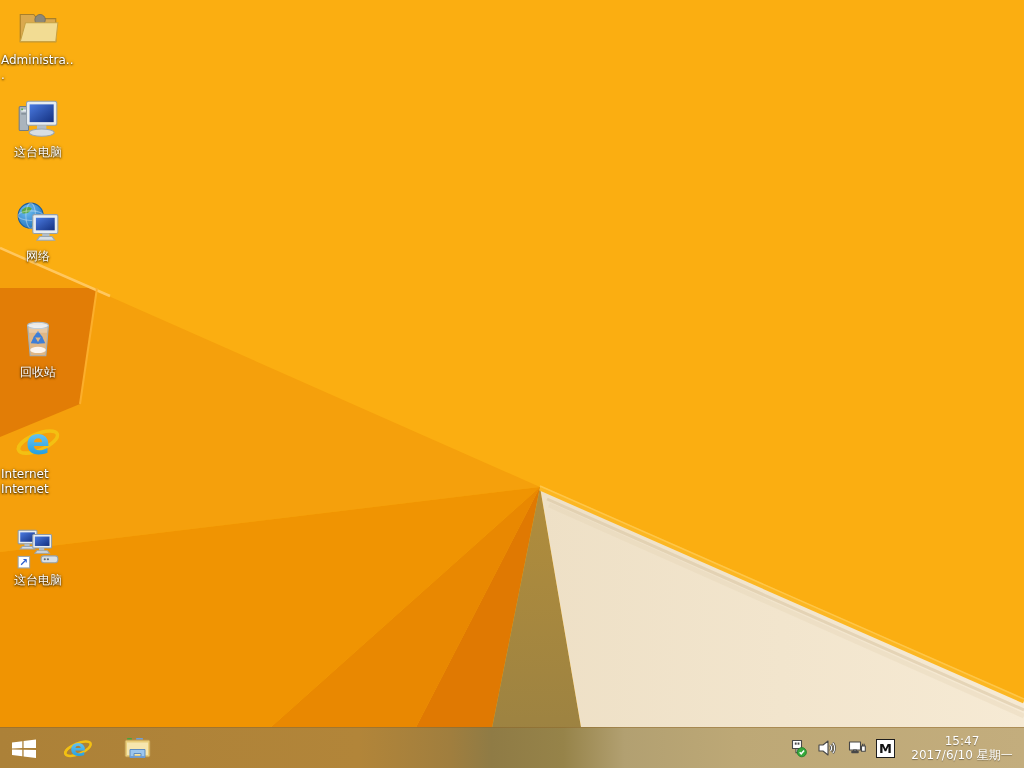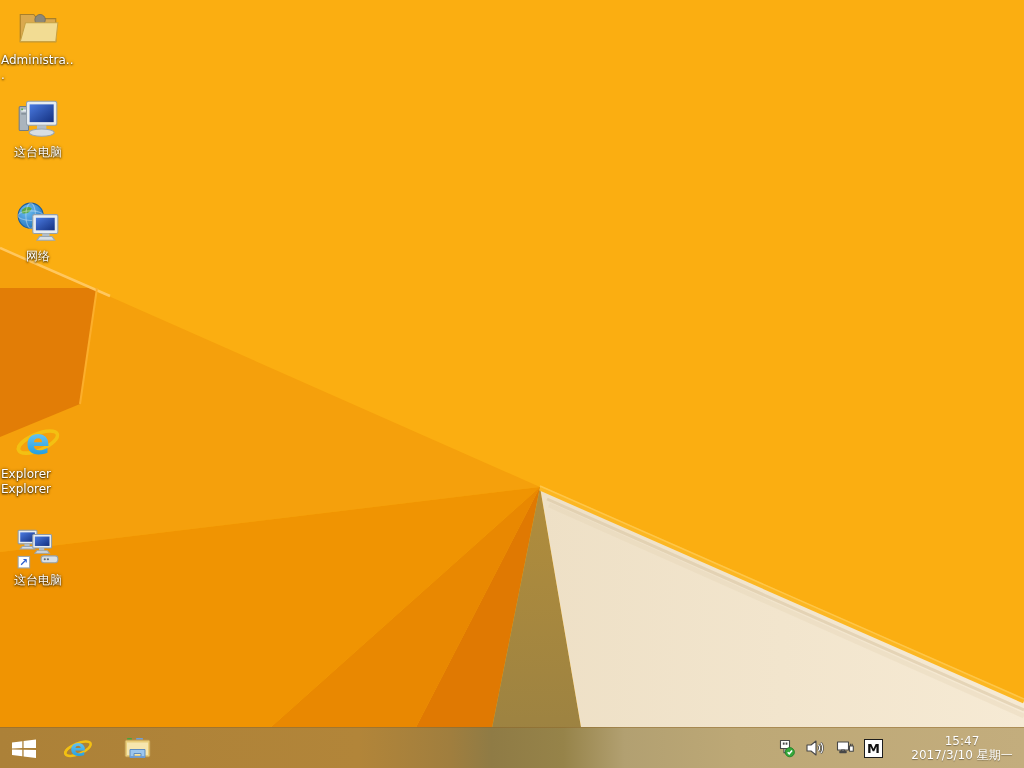--- a/index.html
+++ b/index.html
@@ -41,21 +41,21 @@
     position:absolute;right:0;top:0;height:40px;display:flex;align-items:center;
     gap:9px;padding-right:8px;
   }
   .ime{
     width:17px;height:17px;background:#fff;border:1.5px solid #1c1c1c;
     box-sizing:content-box;color:#111;font-weight:bold;font-size:13px;
     line-height:17px;text-align:center;
   }
   .clock{
     min-width:108px;color:#fff;font-size:12px;line-height:14px;text-align:center;
-    text-shadow:0 1px 1px rgba(0,0,0,.35);padding-left:4px;margin-left:12px;
+    text-shadow:0 1px 1px rgba(0,0,0,.35);padding-left:4px;
   }
 </style>
 </head>
 <body>
 
 <svg id="wallpaper" viewBox="0 0 1024 768" preserveAspectRatio="none" aria-hidden="true">
   <defs>
     <linearGradient id="olv" x1="0" y1="0" x2="0" y2="1">
       <stop offset="0" stop-color="#b18d3c"></stop>
         <stop offset="1" stop-color="#9a8142"></stop>
@@ -135,38 +135,52 @@
       <ellipse cx="15" cy="15" rx="12" ry="4.6" fill="none" stroke="#ffffff" stroke-opacity="0.35"></ellipse>
       <ellipse cx="15" cy="15" rx="4.6" ry="12" fill="none" stroke="#ffffff" stroke-opacity="0.35"></ellipse>
       <rect x="17" y="14" width="24" height="18" rx="1.5" fill="#e7ecf0" stroke="#93a0ab"></rect>
       <rect x="20" y="17" width="18" height="12" fill="url(#scr2)"></rect>
       <rect x="26" y="32" width="7" height="3" fill="#b4bec6"></rect>
       <path d="M21 38.5 h17 l-2.5 -3.5 h-12 Z" fill="#d8dee3" stroke="#9aa6b0"></path>
     </svg>
     <div class="lbl">网络</div>
   </div>
 
+  <div class="dicon" style="top:316px">
+    <svg class="art" viewBox="0 0 44 44">
+      <path d="M12 9 L32 9 L29.5 38 L14.5 38 Z" fill="#dfe7ee" fill-opacity="0.55" stroke="#9fb0bd"></path>
+      <ellipse cx="22" cy="32.5" rx="7.5" ry="3" fill="#ffffff" fill-opacity="0.85"></ellipse>
+      <ellipse cx="22" cy="9" rx="10" ry="3" fill="#eef4f8" fill-opacity="0.9" stroke="#aebdc8"></ellipse>
+      <g fill="#3f7fd6" transform="translate(22,22)">
+        <path d="M0 -8 L4.5 -1.5 L-4.5 -1.5 Z"></path>
+        <path d="M0 -8 L4.5 -1.5 L-4.5 -1.5 Z" transform="rotate(120)"></path>
+        <path d="M0 -8 L4.5 -1.5 L-4.5 -1.5 Z" transform="rotate(240)"></path>
+      </g>
+      <path d="M13 11 L31 11 L30.6 16 L13.5 16 Z" fill="#ffffff" fill-opacity="0.25"></path>
+    </svg>
+    <div class="lbl">回收站</div>
+  </div>
 
   <div class="dicon" style="top:418px">
     <svg class="art" viewBox="0 0 44 44">
       <defs>
         <linearGradient id="ieg" x1="0" y1="0" x2="0" y2="1">
           <stop offset="0" stop-color="#8fd9f8"></stop>
             <stop offset="1" stop-color="#0f93dc"></stop>
         </linearGradient>
       </defs>
       <g transform="rotate(-23 22 23)">
         <ellipse cx="22" cy="23" rx="20" ry="7.8" fill="none" stroke="#f3c012" stroke-width="3.4"></ellipse>
       </g>
       <text x="22" y="34" font-size="34" font-family="DejaVu Sans, sans-serif" font-weight="bold" text-anchor="middle" fill="url(#ieg)">e</text>
       <g transform="rotate(-23 22 23)">
         <path d="M2 23 a20 7.8 0 0 1 11 -7" fill="none" stroke="#f3c012" stroke-width="3.4"></path>
       </g>
     </svg>
-    <div class="lbl">Explorer Explorer</div>
+    <div class="lbl">Internet Internet</div>
   </div>
 
   <div class="dicon" style="top:524px">
     <svg class="art" viewBox="0 0 44 44">
       <defs>
         <linearGradient id="scr3" x1="0" y1="0" x2="1" y2="1">
           <stop offset="0" stop-color="#4a7ae0"></stop>
             <stop offset="1" stop-color="#14307f"></stop>
         </linearGradient>
       </defs>
@@ -257,16 +271,16 @@
         <rect x="14.5" y="8" width="3.8" height="5.2"></rect>
       </g>
       <line x1="15.6" y1="8" x2="15.6" y2="5.8" stroke="#474747" stroke-width="1.1"></line>
       <line x1="17.2" y1="8" x2="17.2" y2="5.8" stroke="#474747" stroke-width="1.1"></line>
     </svg>
 
     <div class="ime">M</div>
 
     <div class="clock">
       <div>15:47</div>
-      <div>2017/3/10 星期一</div>
+      <div>2017/6/10 星期一</div>
     </div>
   </div>
 </div>
 
 </body></html>

